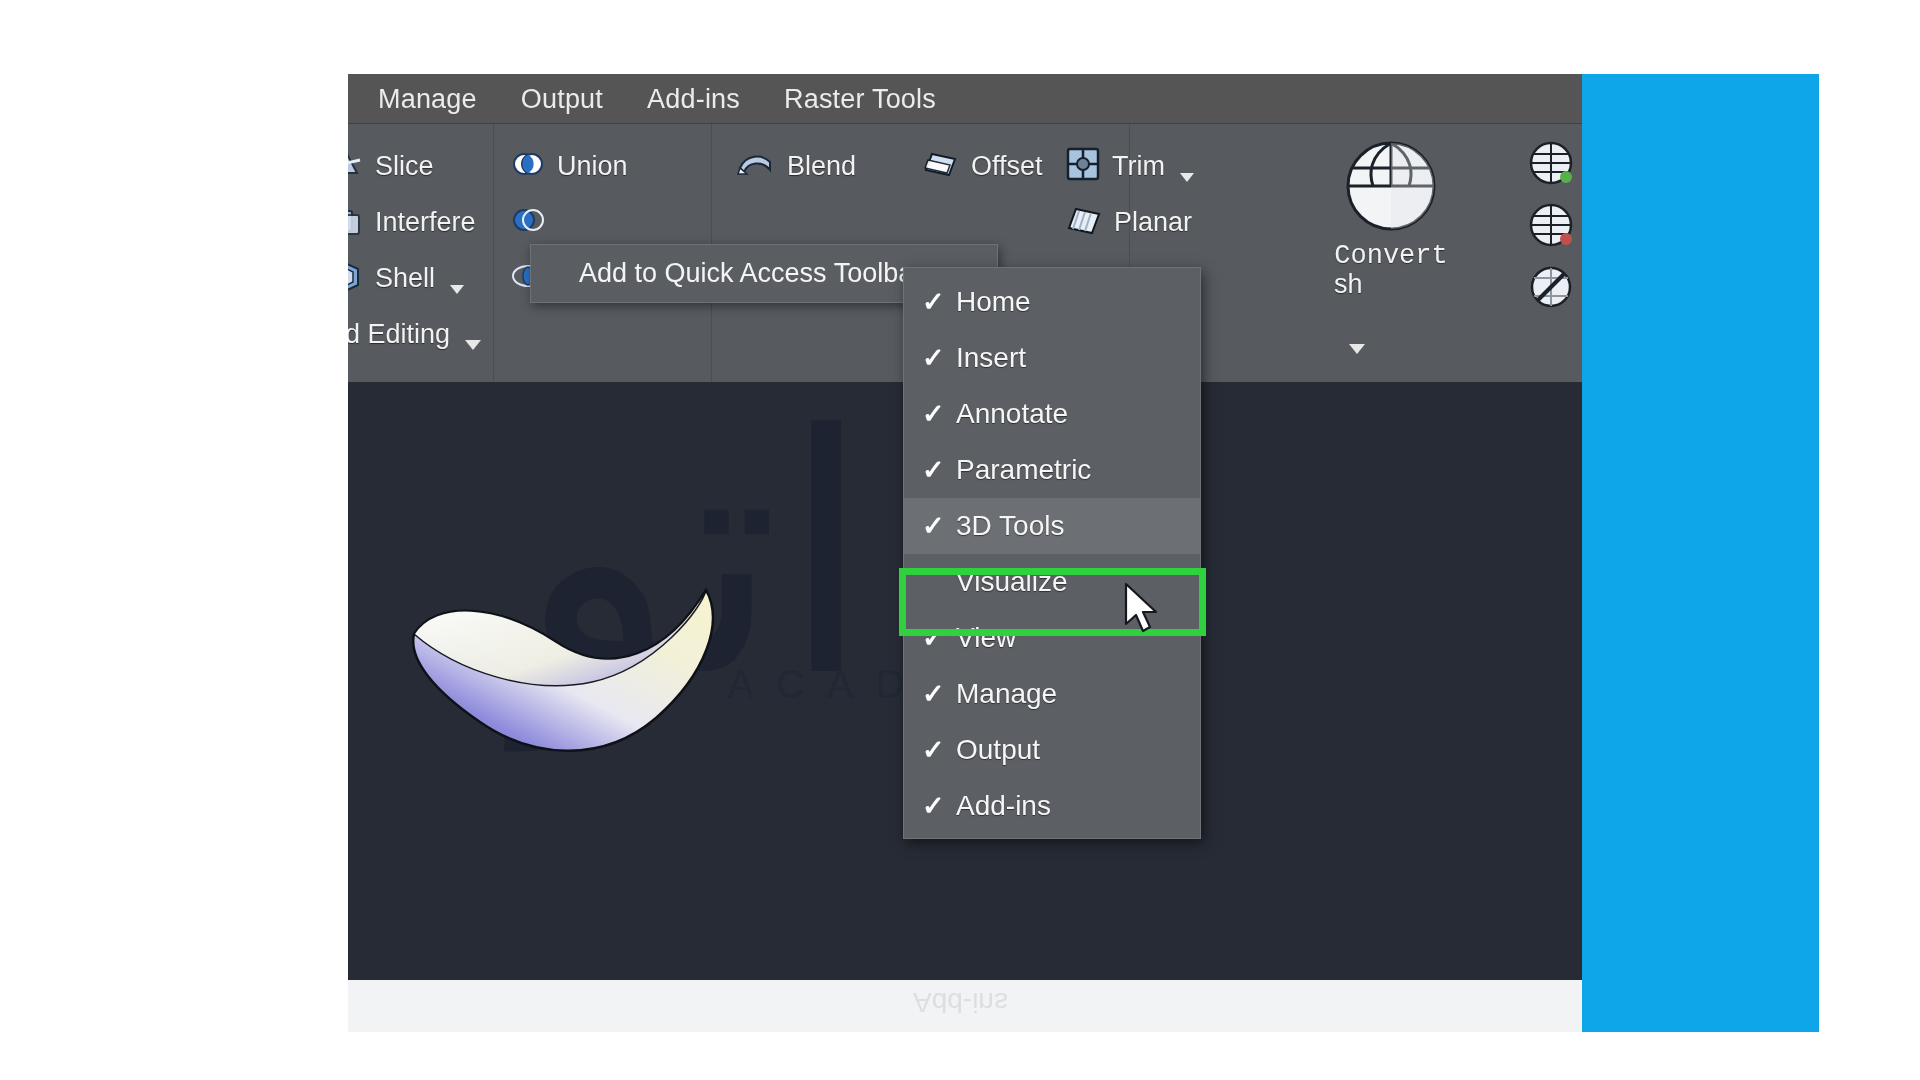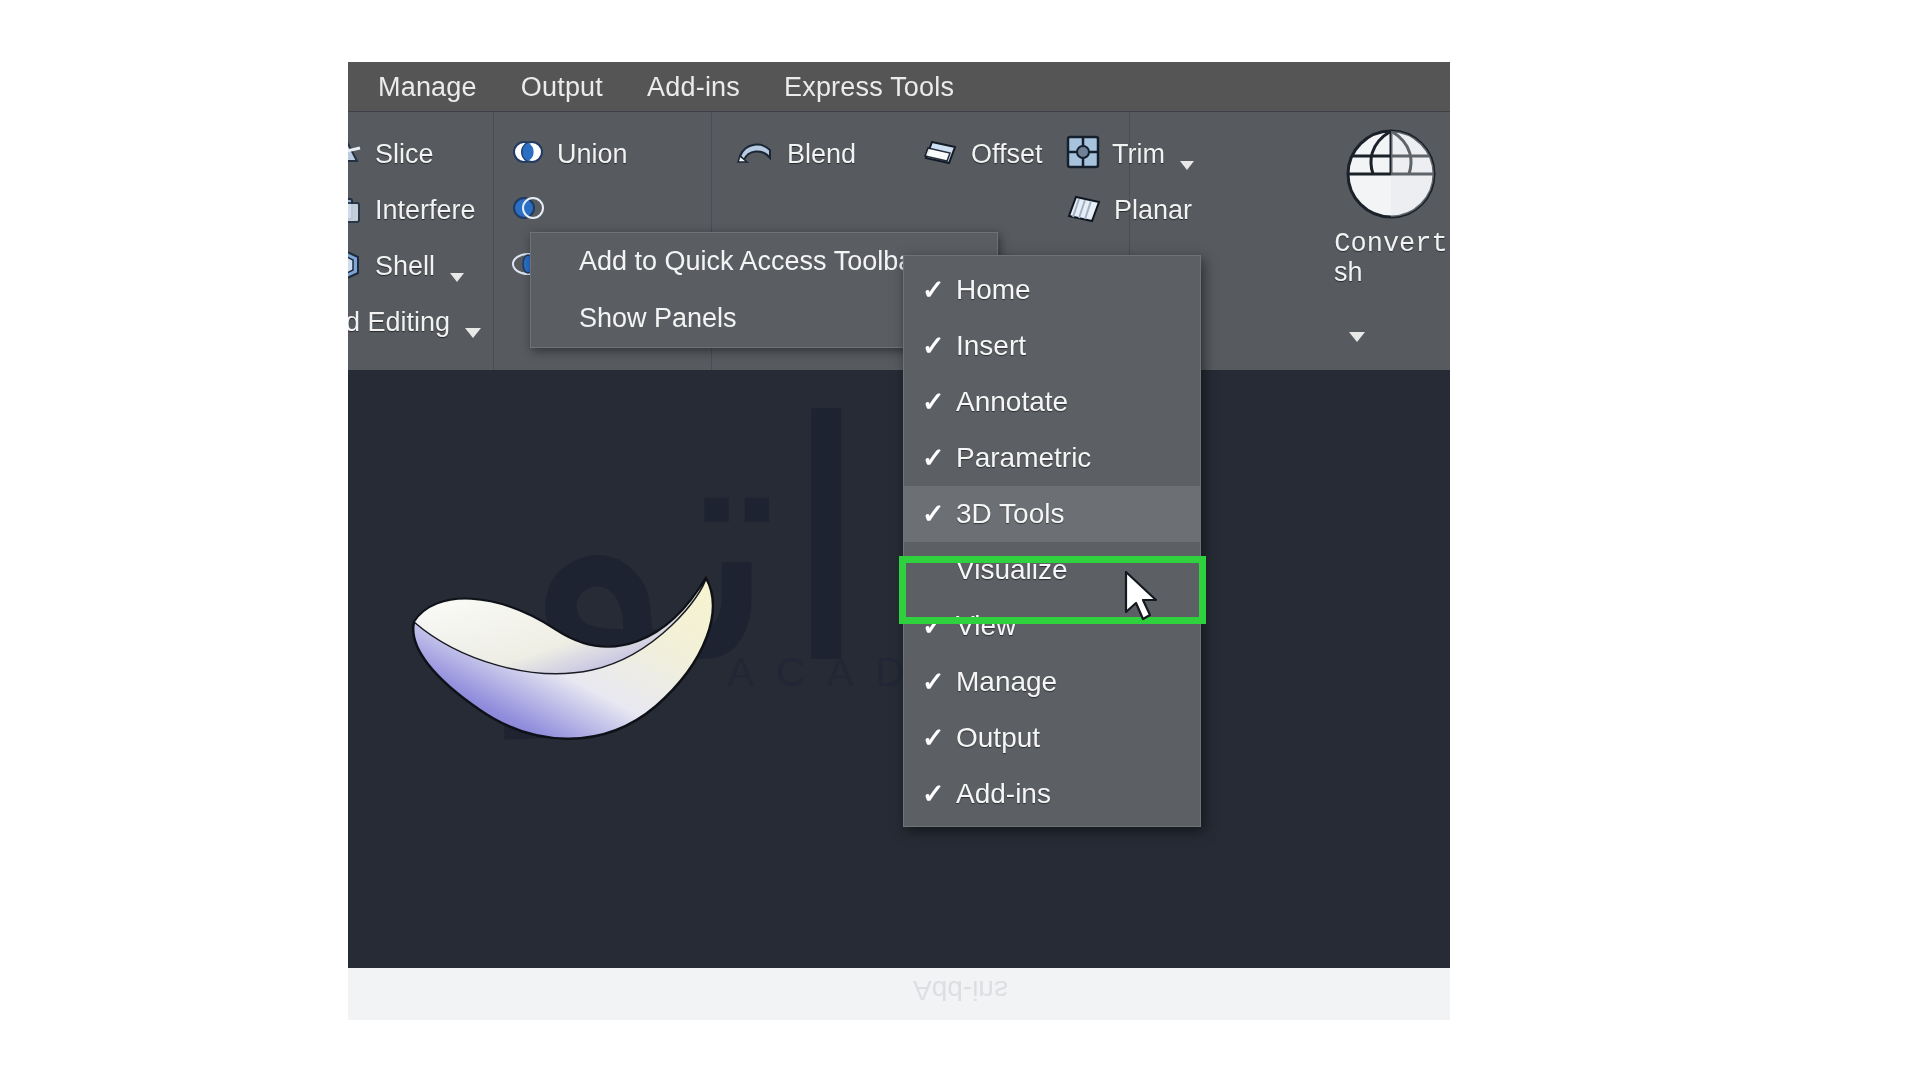--- a/index.html
+++ b/index.html
@@ -8,22 +8,22 @@
     background: #ffffff;
     font-family: "Liberation Sans", sans-serif;
     overflow: hidden;
   }
 
   #stage { position: relative; width: 1920px; height: 1080px; background: #ffffff; }
 
   
   .app-window {
     position: absolute;
-    left: 348px; top: 62px;
-    width: 1102px; height: 958px;
+    left: 348px; top: 74px;
+    width: 1471px; height: 958px;
     background: #0ea5e9;
     overflow: hidden;
   }
 
   
   .ribbon-tabs {
     position: absolute; left: 0; top: 0;
     width: 1234px; height: 50px;
     background: #555555;
     display: flex; align-items: center;
@@ -196,21 +196,21 @@
 <body>
 
 <div id="stage">
 
   <div class="app-window">
 
     <div class="ribbon-tabs">
       <div class="ribbon-tab">Manage</div>
       <div class="ribbon-tab">Output</div>
       <div class="ribbon-tab">Add-ins</div>
-      <div class="ribbon-tab">Express Tools</div>
+      <div class="ribbon-tab">Raster Tools</div>
     </div>
 
     <div class="ribbon-body">
 
       <div class="panel" style="left:0; width:146px;">
 
         <div class="rbtn" style="left:-26px; top:8px;">
           <span class="ico">
             <svg width="34" height="34" viewBox="0 0 34 34">
               <path d="M7 25 L17 6 L27 25 Z" fill="#b9cbe0" stroke="#233040" stroke-width="2"></path>
@@ -377,24 +377,20 @@
             <circle cx="23" cy="23" r="19" fill="#eceff3" stroke="#1b2129" stroke-width="2.5"></circle>
             <path d="M6 14 H40 M6 32 H40 M23 4 V42" stroke="#8b96a3" stroke-width="2"></path>
             <line x1="9" y1="37" x2="37" y2="9" stroke="#1b2129" stroke-width="4"></line>
           </svg>
         </div>
       </div>
 
       <div class="ctx-menu">
         <div class="ctx-item">
           <span>Add to Quick Access Toolbar</span>
-        </div>
-        <div class="ctx-item">
-          <span>Show Panels</span>
-          <span class="sub-arrow"></span>
         </div>
       </div>
     </div>
 
     <div class="canvas-area">
       <div class="wm-arabic">اتو</div>
       <div class="wm-latin">AUTO ACADEMY</div>
 
       <div class="surface">
         <svg width="330" height="180" viewBox="0 0 330 180">

